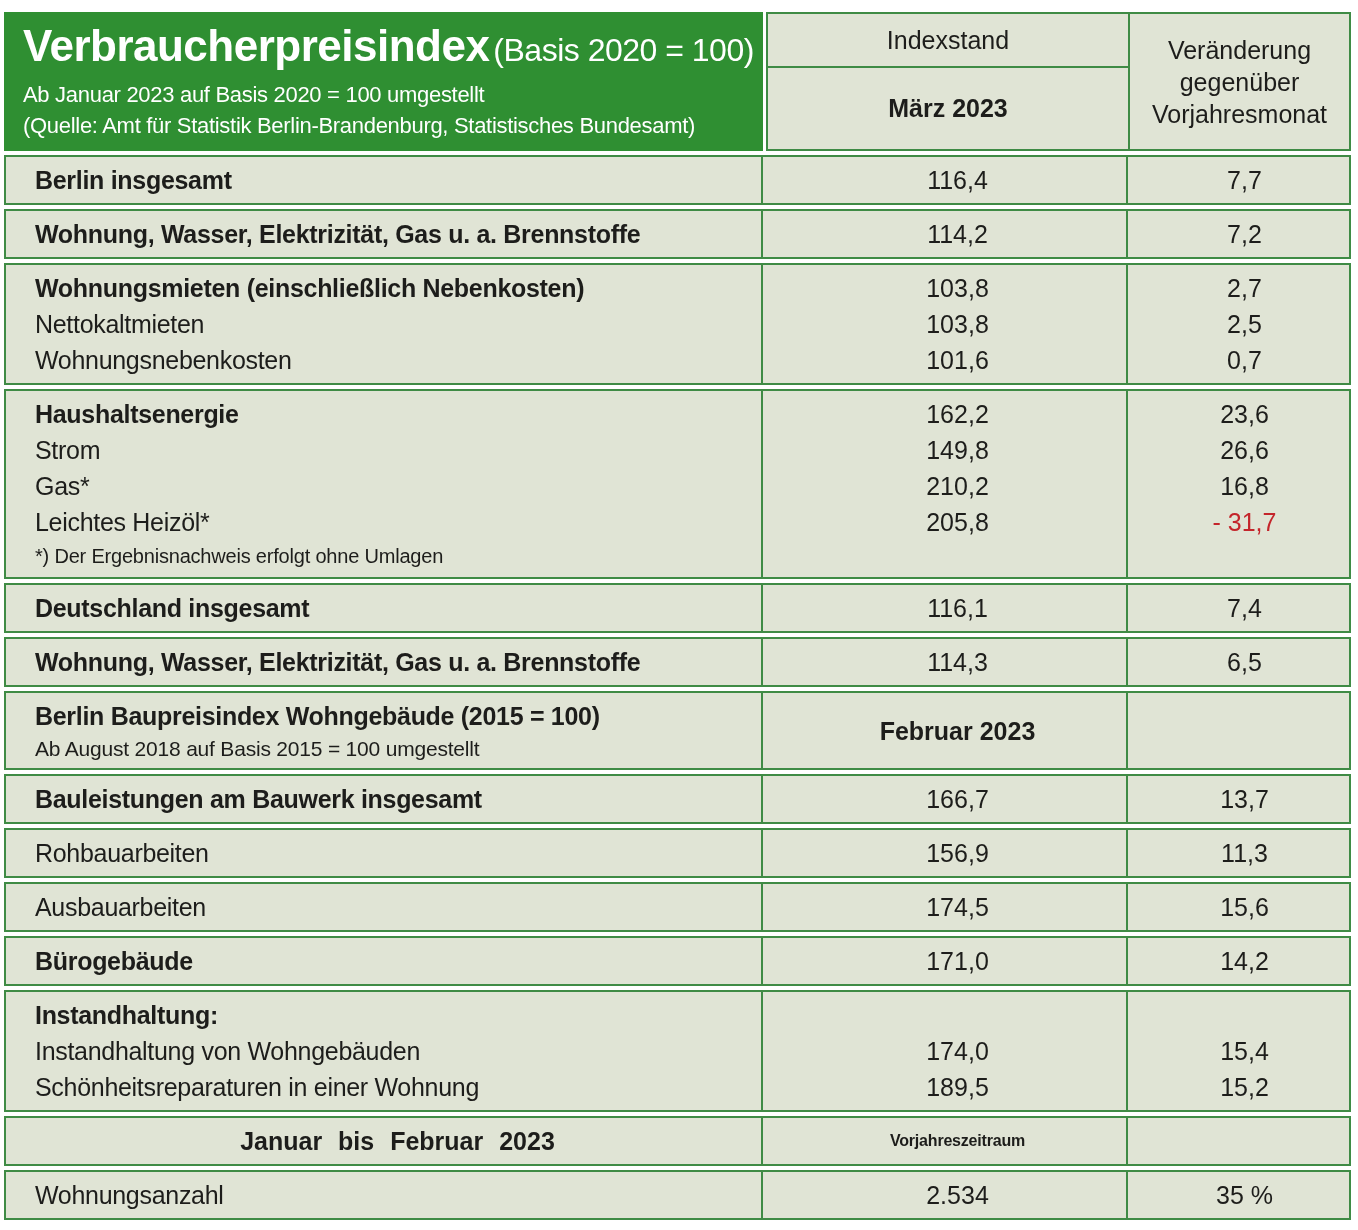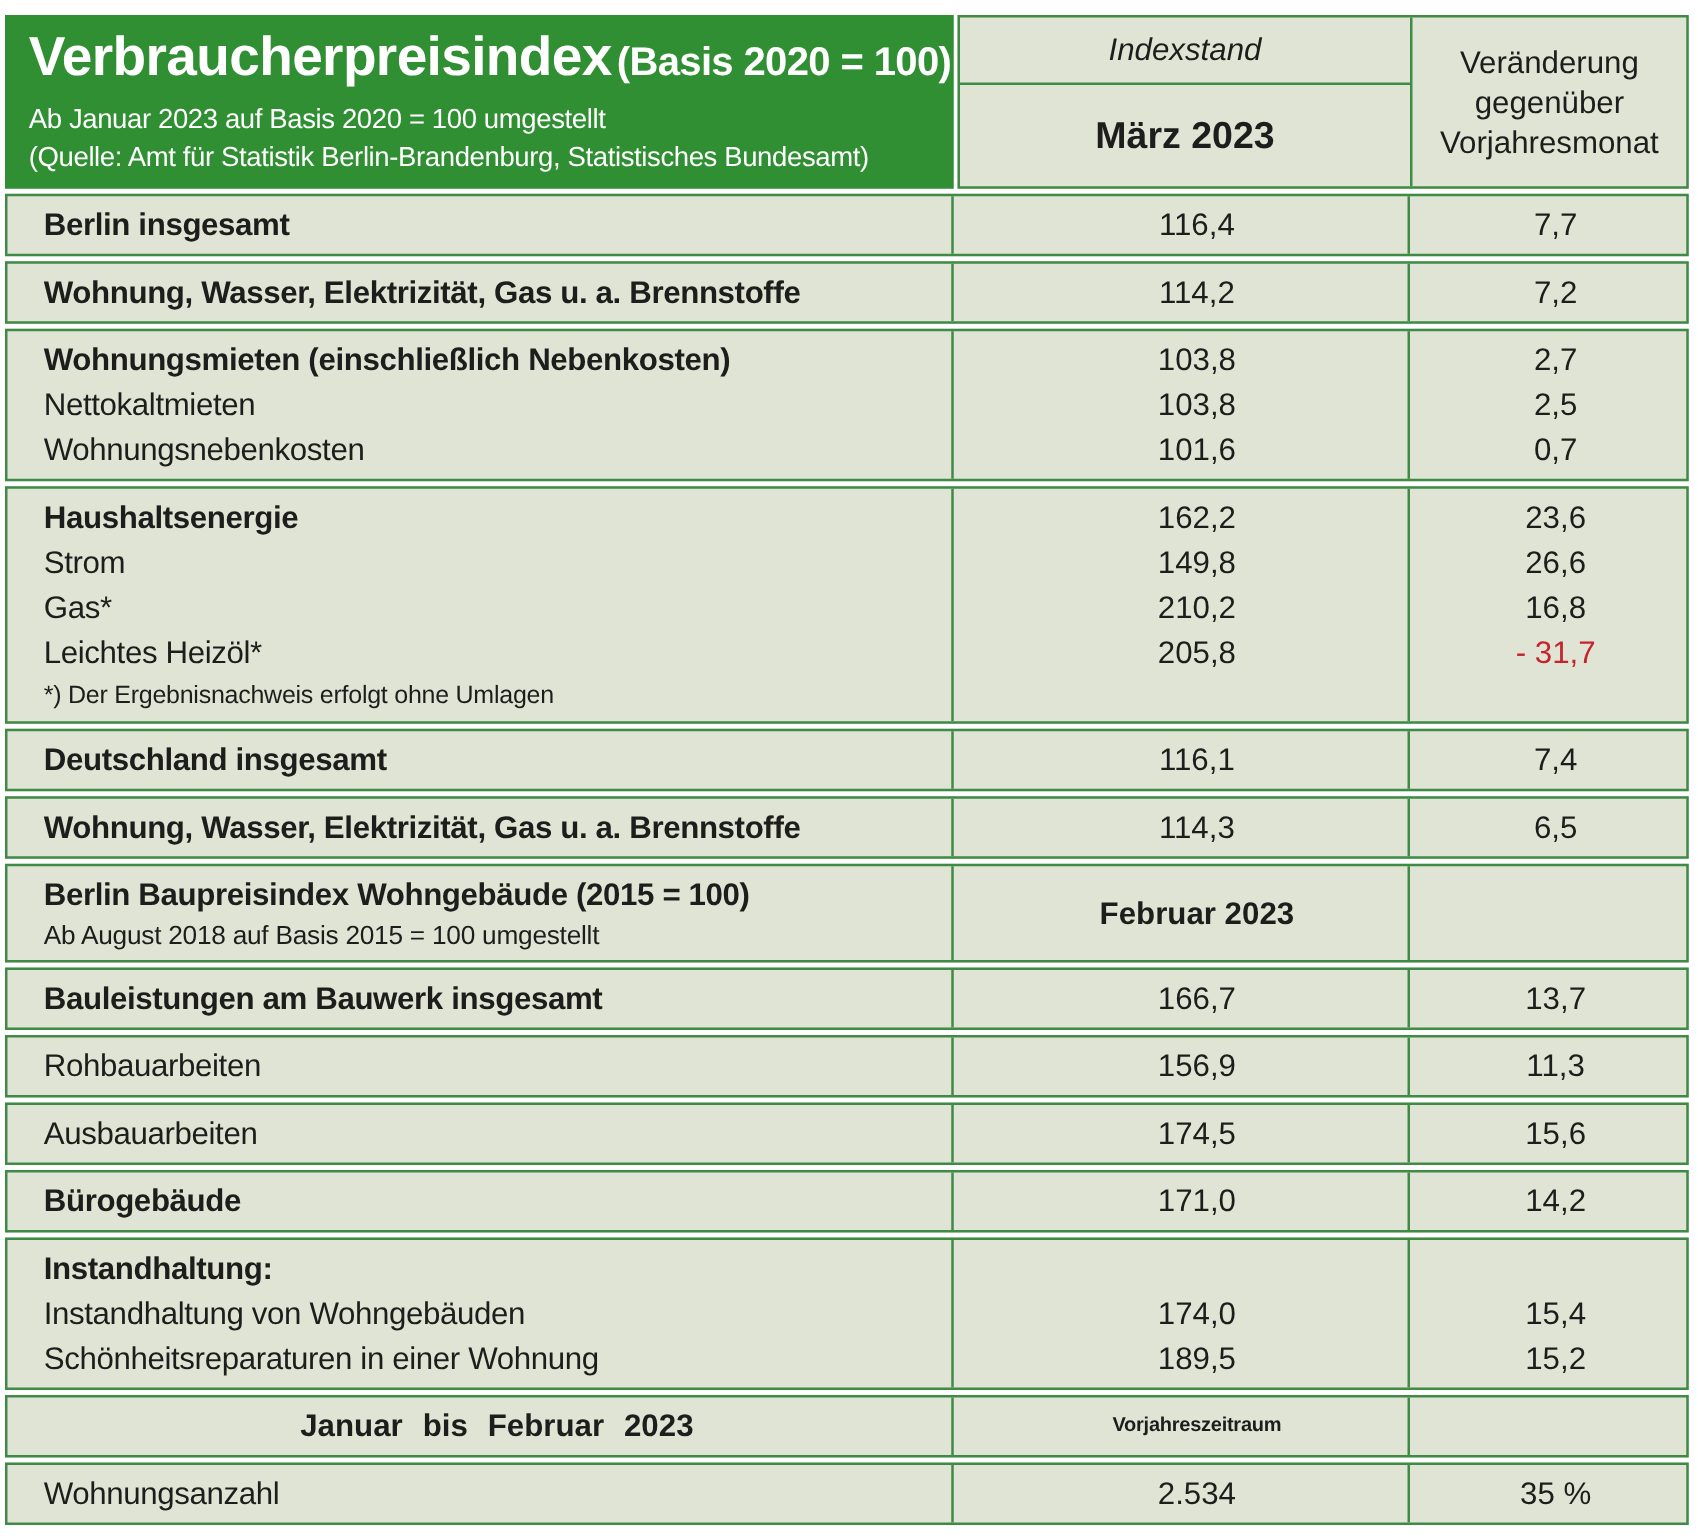--- a/index.html
+++ b/index.html
@@ -20,36 +20,35 @@
   .page{padding:12px 4px 0 4px;width:1355px;}
 
   
   .header-row{display:flex;margin-bottom:4px;}
   .header-green{
     width:759px;background:var(--green);color:#ffffff;
     padding:11px 18px 10px 19px;margin-right:3px;
   }
   .title-line{line-height:46px;white-space:nowrap;letter-spacing:-0.5px;}
   .title-main{font-size:44px;font-weight:bold;}
-  .title-suffix{font-size:32px;font-weight:bold;text-align:center;}
+  .title-suffix{font-size:32px;font-weight:normal;text-align:center;}
   .hdr-sub{font-size:22px;line-height:31px;letter-spacing:-0.3px;white-space:nowrap;}
   .header-cells{
     flex:1;border:2px solid var(--border);background:var(--cellbg);
     display:grid;grid-template-columns:360px 1fr;
   }
   .hc-col2{display:flex;flex-direction:column;}
   .hc-indexstand{
     height:54px;border-bottom:2px solid var(--border);
     display:flex;align-items:center;justify-content:center;
     font-size:25px;
-    font-style:italic;
   }
   .hc-month{
     flex:1;display:flex;align-items:center;justify-content:center;
-    font-size:30px;font-weight:bold;border-radius:27px;
+    font-size:25px;font-weight:bold;border-radius:27px;
   }
   .hc-col3{
     border-left:2px solid var(--border);
     display:flex;align-items:center;justify-content:center;text-align:center;
     font-size:25px;line-height:32px;padding:2px 6px;
   }
 
   
   .row{
     position:relative;border:2px solid var(--border);background:var(--cellbg);

